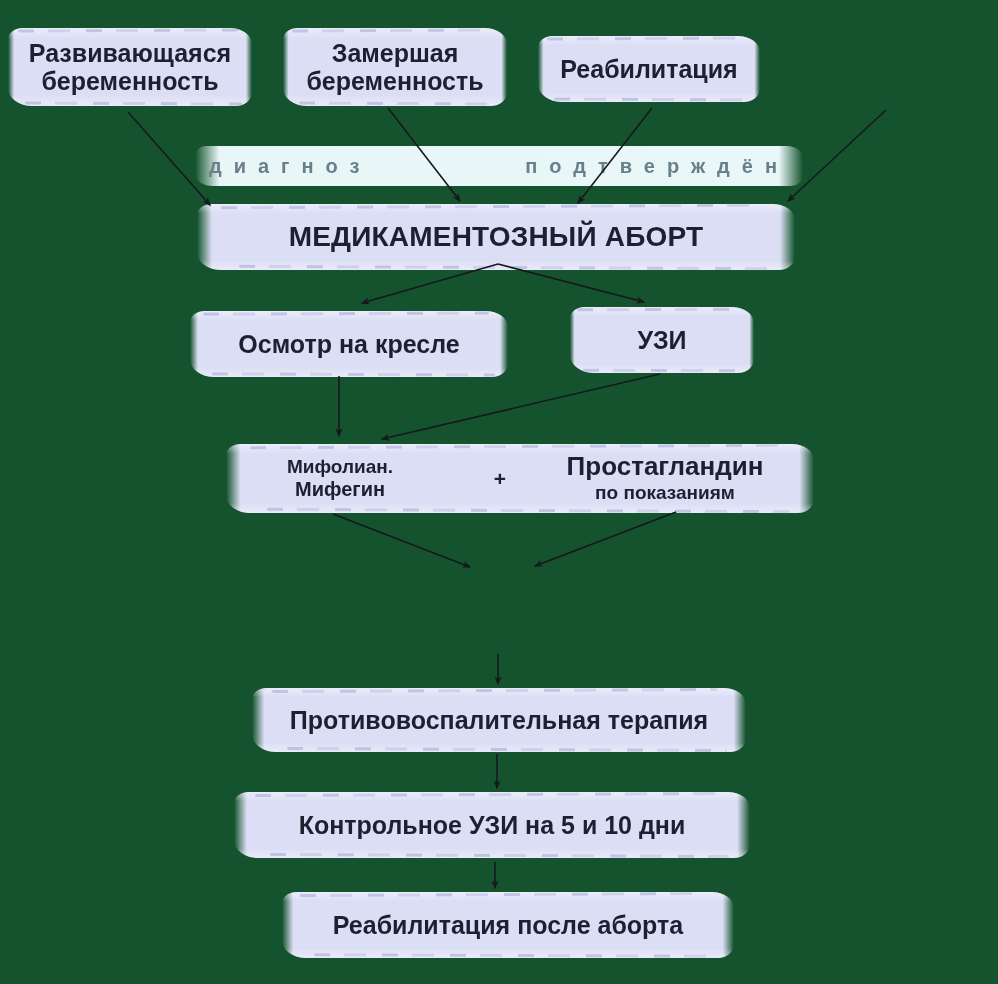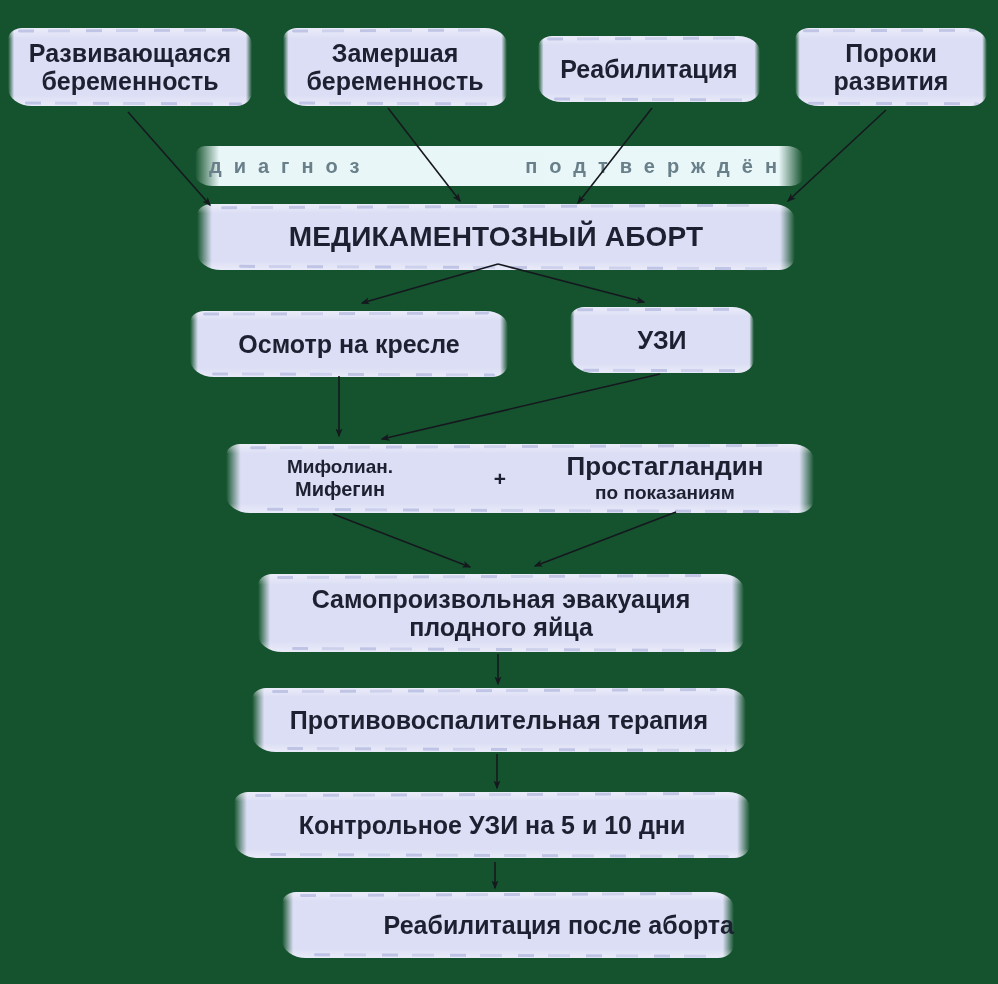--- a/index.html
+++ b/index.html
@@ -56,24 +56,20 @@
 
   <div class="brush f25" style="left:283px;top:28px;width:224px;height:78px;">
     <div class="nl">Замершая</div>
     <div class="nl">беременность</div>
   </div>
 
   <div class="brush f25" style="left:538px;top:36px;width:222px;height:66px;">
     <div class="nl">Реабилитация</div>
   </div>
 
-  <div class="brush f25" style="left:795px;top:28px;width:192px;height:78px;">
-    <div class="nl">Пороки</div>
-    <div class="nl">развития</div>
-  </div>
 
   <div class="banner" style="left:195px;top:146px;width:608px;height:40px;">
     <span>диагноз</span>
     <span>подтверждён</span>
   </div>
 
   <div class="brush f28" style="left:197px;top:204px;width:598px;height:66px;">
     <div class="nl">МЕДИКАМЕНТОЗНЫЙ АБОРТ</div>
   </div>
 
@@ -92,34 +88,30 @@
     </div>
     <div class="meds-group plus" style="left:264px;width:20px;">
       <div>+</div>
     </div>
     <div class="meds-group" style="left:324px;width:230px;">
       <div class="mid-b">Простагландин</div>
       <div class="small-b">по показаниям</div>
     </div>
   </div>
 
-  <div class="brush f25" style="left:258px;top:574px;width:486px;height:78px;">
-    <div class="nl">Самопроизвольная эвакуация</div>
-    <div class="nl">плодного яйца</div>
-  </div>
 
   <div class="brush f25" style="left:252px;top:688px;width:494px;height:64px;">
     <div class="nl">Противовоспалительная терапия</div>
   </div>
 
   <div class="brush f25" style="left:234px;top:792px;width:516px;height:66px;">
     <div class="nl">Контрольное УЗИ на 5 и 10 дни</div>
   </div>
 
-  <div class="brush f25" style="left:282px;top:892px;width:452px;height:66px;align-items:flex-end;">
+  <div class="brush f25" style="left:282px;top:892px;width:452px;height:66px;">
     <div class="nl">Реабилитация после аборта</div>
   </div>
 
   <svg class="arrows" width="998" height="984" viewBox="0 0 998 984">
     <defs>
       <marker id="ah" markerWidth="9" markerHeight="8" refX="7.5" refY="3.5" orient="auto" markerUnits="userSpaceOnUse">
         <path d="M0,0 L9,3.5 L0,7 L2.3,3.5 Z" fill="#16181f"></path>
       </marker>
     </defs>
     <g stroke="#16181f" stroke-width="1.6" fill="none">

